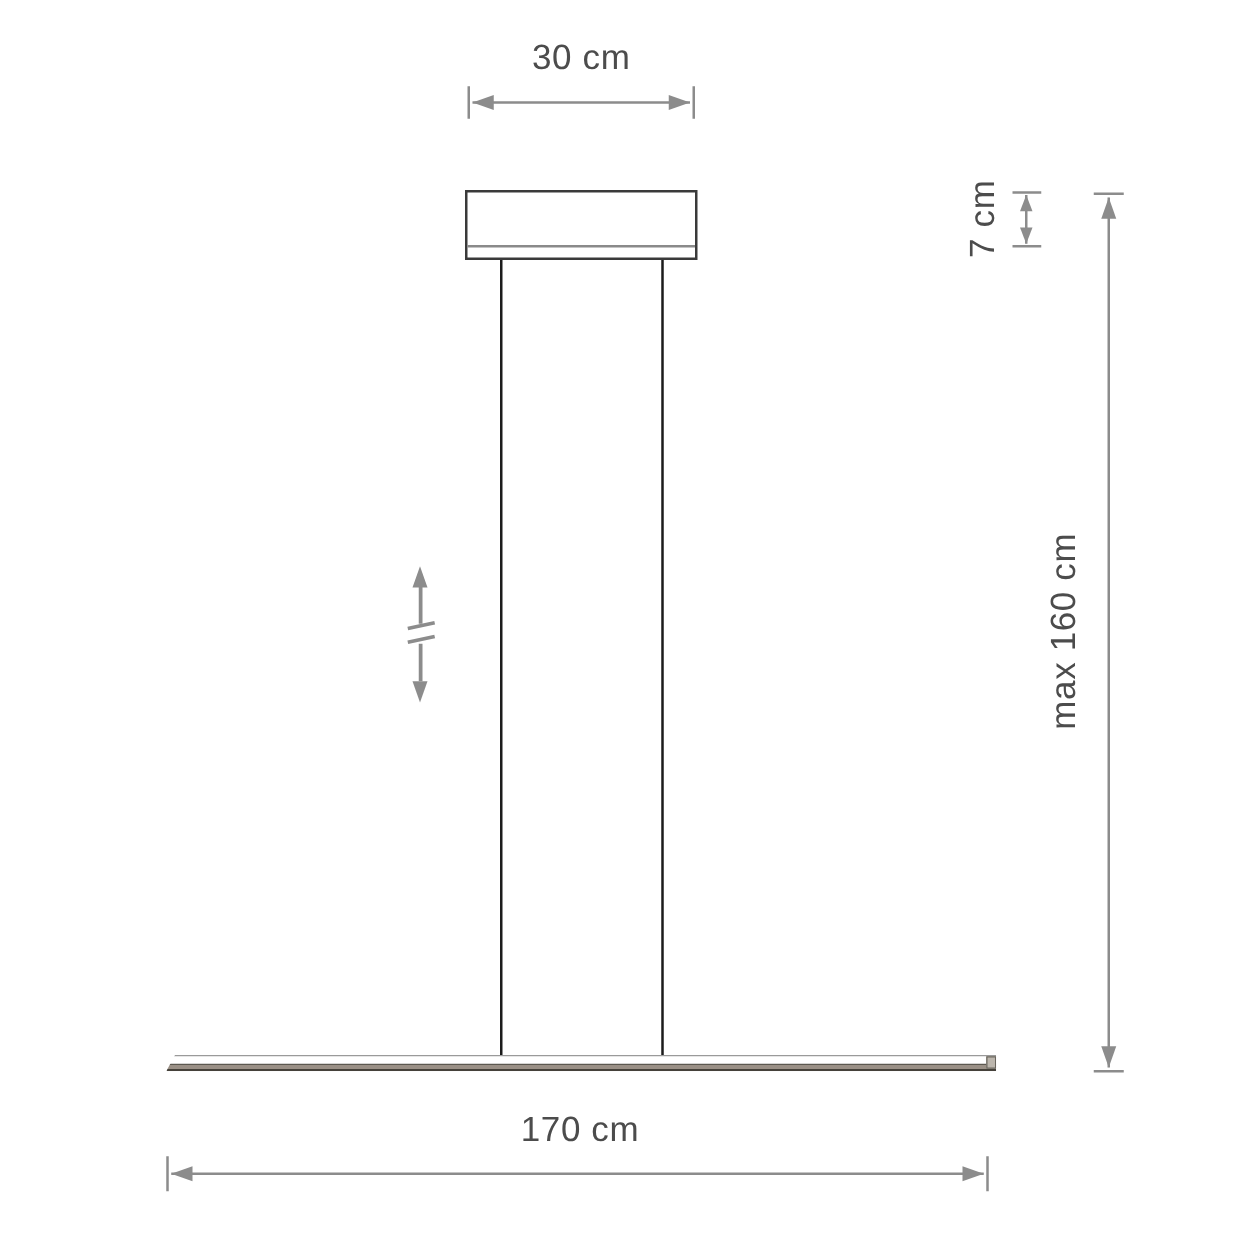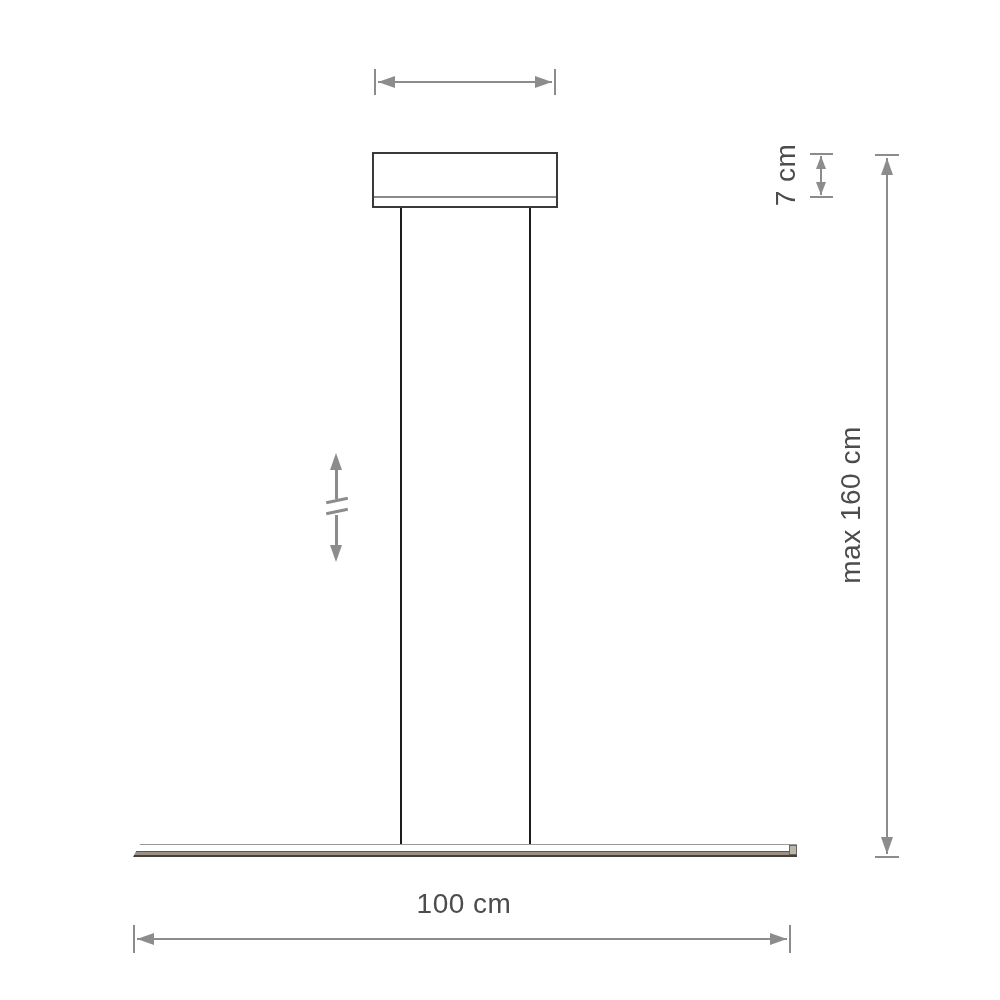--- a/index.html
+++ b/index.html
@@ -60,20 +60,21 @@
   
   .adj{left:324px;top:453px;width:26px;height:106px;}
   .adj .seg{position:absolute;left:11px;width:3px;background:var(--dim);}
   .adj .slant{position:absolute;left:2px;width:22px;height:3px;background:var(--dim);transform:rotate(-12deg);}
 </style>
 </head>
 <body>
 
 <div id="canvas">
 
+  <div class="abs dim-label" style="left:365px;top:30px;width:200px;">30 cm</div>
   <div class="abs" style="left:374px;top:69px;width:182px;height:26px;">
     <div class="tick-v" style="position:absolute;left:0;top:0;height:26px;"></div>
     <div class="tick-v" style="position:absolute;right:0;top:0;height:26px;"></div>
     <div class="dim-line-h" style="position:absolute;left:4px;right:4px;top:12px;"></div>
     <div class="arr arr-left" style="position:absolute;left:4px;top:7px;"></div>
     <div class="arr arr-right" style="position:absolute;right:4px;top:7px;"></div>
   </div>
 
   <div class="abs canopy">
     <div class="canopy-inner-line"></div>
@@ -107,21 +108,21 @@
 
   <div class="abs rot-wrap dim-label" style="left:771px;top:425px;width:160px;height:160px;">max 160 cm</div>
   <div class="abs" style="left:875px;top:154px;width:24px;height:704px;">
     <div class="tick-h" style="position:absolute;top:0;left:0;width:24px;"></div>
     <div class="tick-h" style="position:absolute;bottom:0;left:0;width:24px;"></div>
     <div class="dim-line-v" style="position:absolute;left:11px;top:4px;bottom:4px;"></div>
     <div class="arr arr-up" style="position:absolute;left:6px;top:4px;"></div>
     <div class="arr arr-down" style="position:absolute;left:6px;bottom:4px;"></div>
   </div>
 
-  <div class="abs dim-label" style="left:364px;top:888px;width:200px;">100 cm</div>
+  <div class="abs dim-label" style="left:364px;top:888px;width:200px;">170 cm</div>
   <div class="abs" style="left:133px;top:925px;width:658px;height:28px;">
     <div class="tick-v" style="position:absolute;left:0;top:0;height:28px;"></div>
     <div class="tick-v" style="position:absolute;right:0;top:0;height:28px;"></div>
     <div class="dim-line-h" style="position:absolute;left:4px;right:4px;top:13px;"></div>
     <div class="arr arr-left" style="position:absolute;left:4px;top:8px;"></div>
     <div class="arr arr-right" style="position:absolute;right:4px;top:8px;"></div>
   </div>
 
 </div>
 

